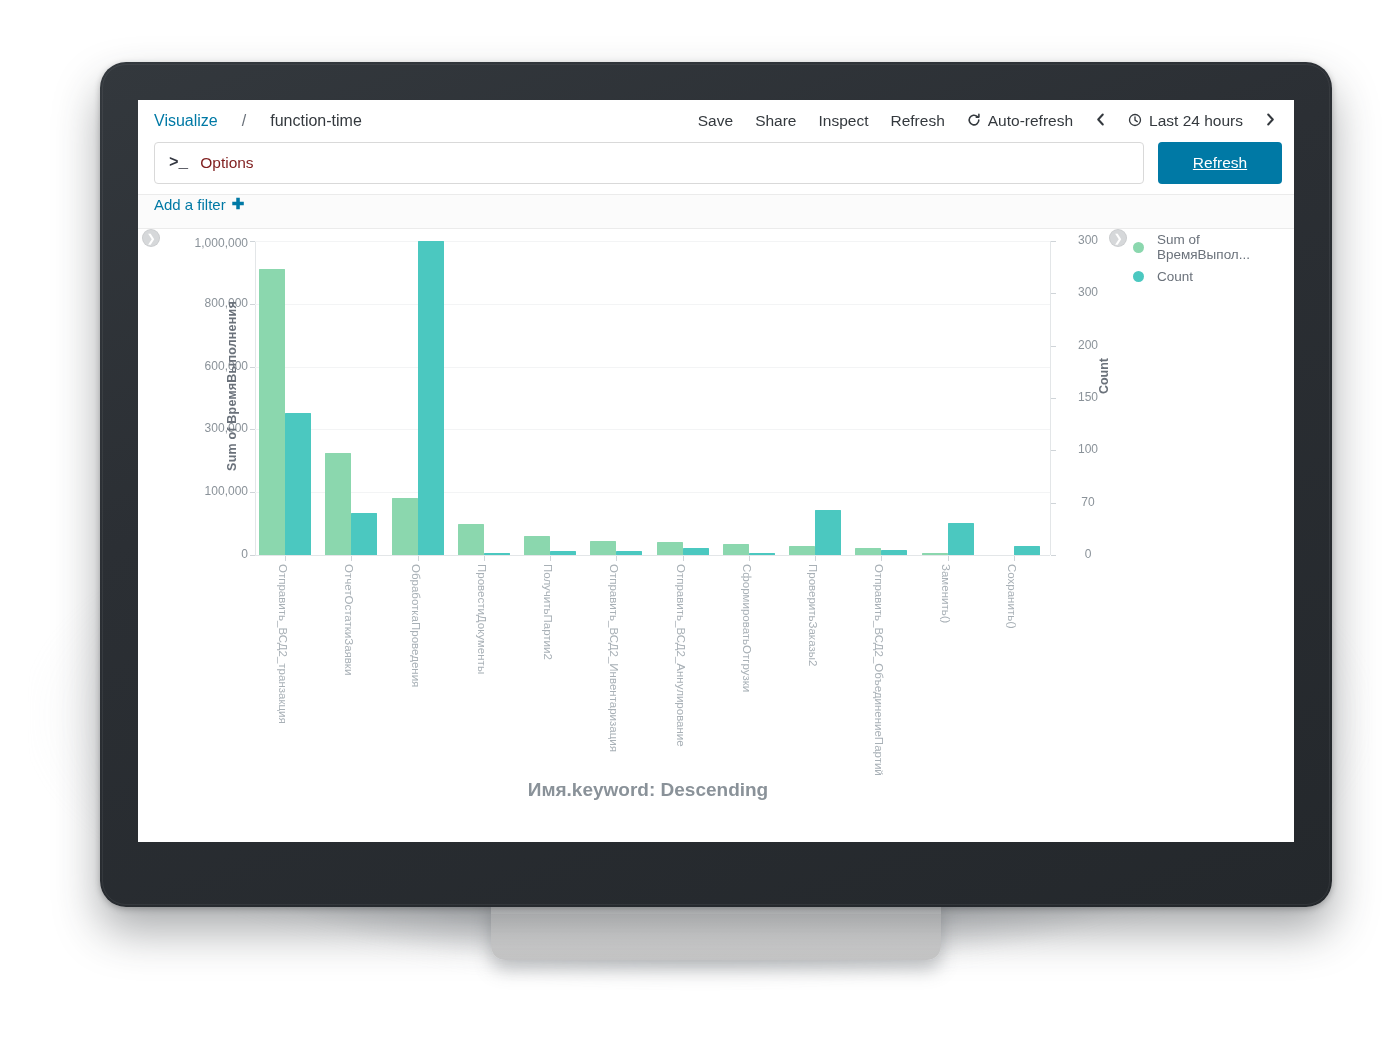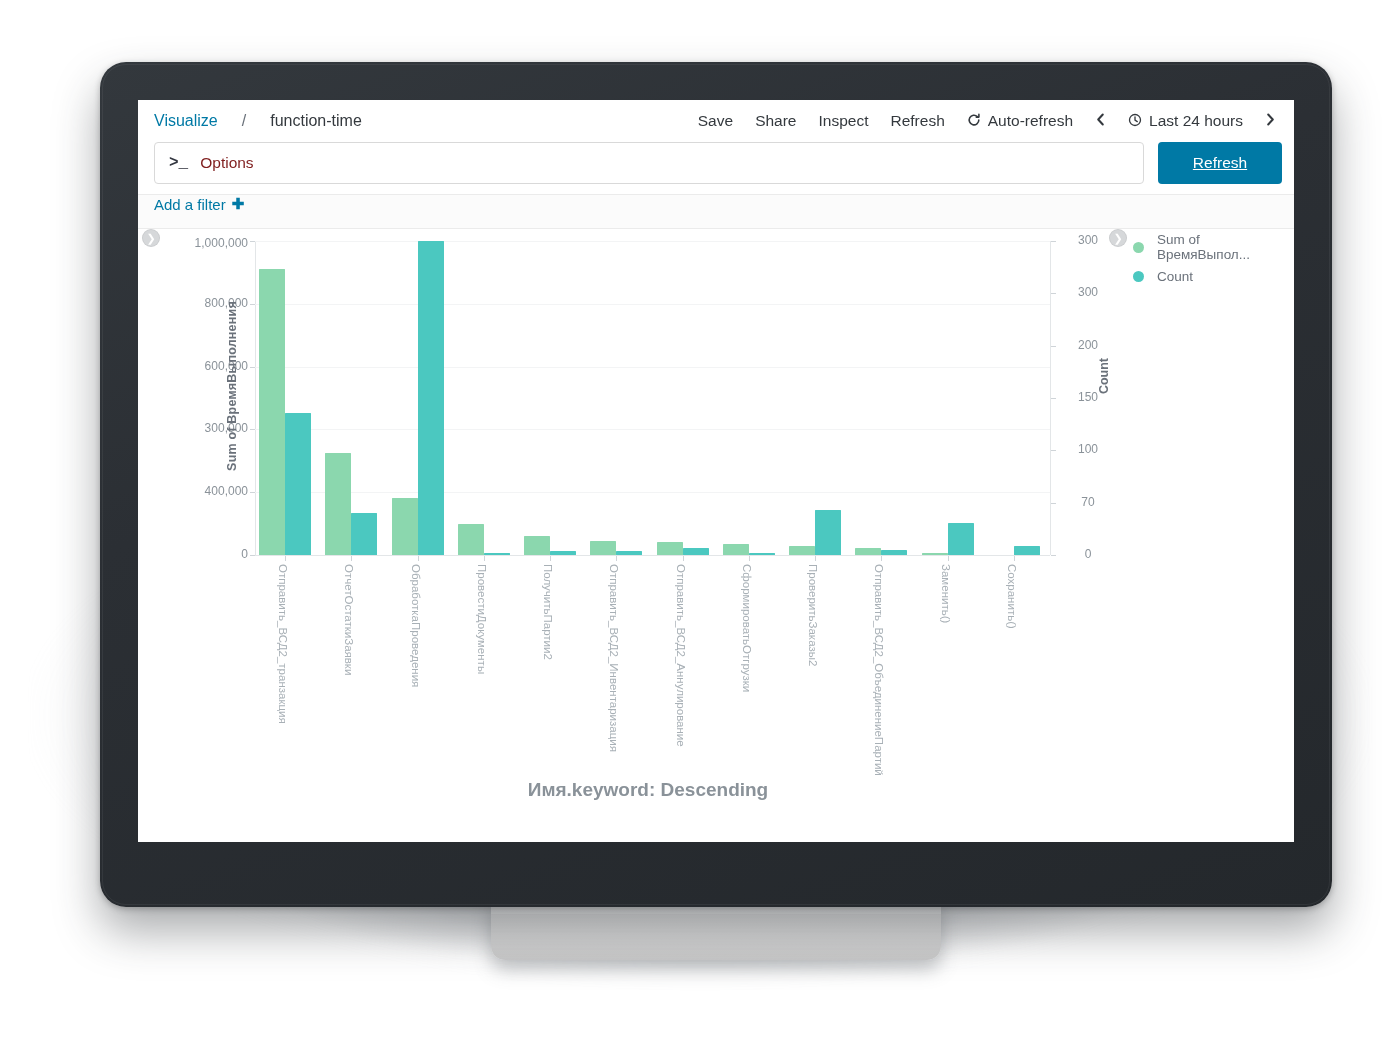--- a/index.html
+++ b/index.html
@@ -329,21 +329,21 @@
         <div class="collapse-arrow collapse-left">❯</div>
         <div class="collapse-arrow collapse-right">❯</div>
 
         <div class="plot-wrap" id="plot">
             <div class="axis-line-v" style="left: 117px; top: 12px; height: 314px;"></div>
             <div class="axis-line-v" style="left: 912px; top: 12px; height: 314px;"></div>
             <div class="axis-line-h" style="left: 117px; top: 326px; width: 795px;"></div>
             <div class="ytick ytick-l" style="top: 318px;">0</div>
             <div class="tickmark" style="left: 112px; top: 326px;"></div>
             <div class="gridline" style="top: 263px;"></div>
-            <div class="ytick ytick-l" style="top: 255.2px;">400,000</div>
+            <div class="ytick ytick-l" style="top: 255.2px;">100,000</div>
             <div class="tickmark" style="left: 112px; top: 263px;"></div>
             <div class="gridline" style="top: 200px;"></div>
             <div class="ytick ytick-l" style="top: 192.4px;">300,000</div>
             <div class="tickmark" style="left: 112px; top: 200px;"></div>
             <div class="gridline" style="top: 138px;"></div>
             <div class="ytick ytick-l" style="top: 129.6px;">600,000</div>
             <div class="tickmark" style="left: 112px; top: 138px;"></div>
             <div class="gridline" style="top: 75px;"></div>
             <div class="ytick ytick-l" style="top: 66.8px;">800,000</div>
             <div class="tickmark" style="left: 112px; top: 75px;"></div>

